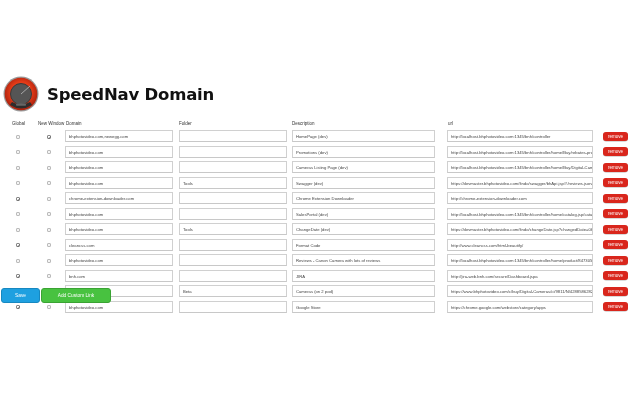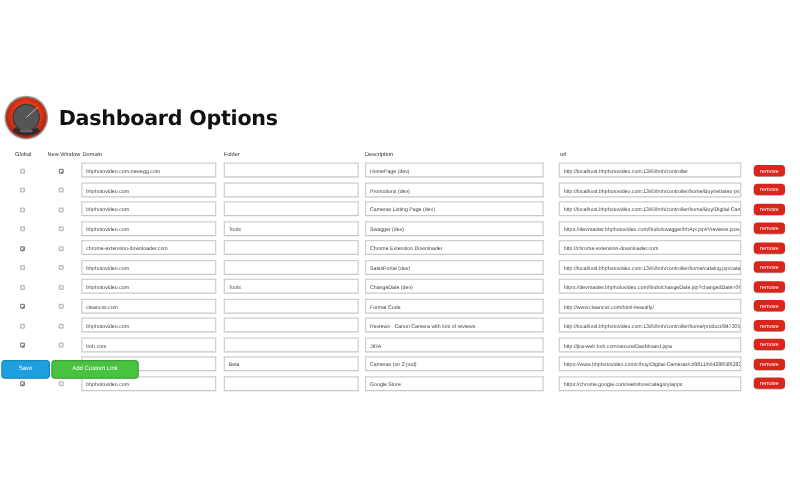--- a/index.html
+++ b/index.html
@@ -31,21 +31,21 @@
         </radialGradient>
       </defs>
       <circle cx="18" cy="18" r="17.5" fill="#9a9a9a"></circle>
       <circle cx="18" cy="18" r="16.3" fill="url(#rg)"></circle>
       <circle cx="18" cy="18" r="10.5" fill="#555" stroke="#3a3a3a" stroke-width="1"></circle>
       <line x1="18" y1="18" x2="27" y2="10" stroke="#bbb" stroke-width="0.8"></line>
       <path d="M7 29 Q18 36 29 29 L27 26 Q18 31 9 26 Z" fill="#2d2d2d"></path>
       <rect x="13" y="27.5" width="10" height="2.3" rx="0.8" fill="#666"></rect>
     </svg>
   </div>
-  <div class="title">Dashboard Options</div>
+  <div class="title">SpeedNav Domain</div>
 </div>
 
 <div class="colhdr" style="left:12px;">Global</div>
 <div class="colhdr" style="left:38px;">New Window</div>
 <div class="colhdr" style="left:66px;">Domain</div>
 <div class="colhdr" style="left:179px;">Folder</div>
 <div class="colhdr" style="left:292px;">Description</div>
 <div class="colhdr" style="left:448px;">url</div>
 
 <div id="rows">

